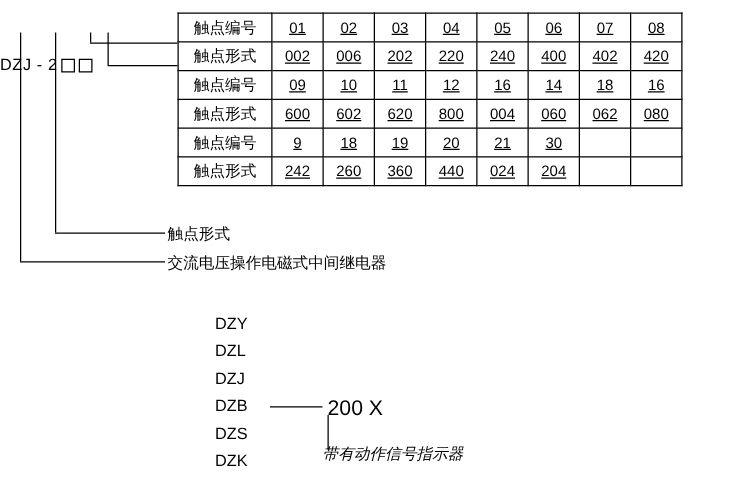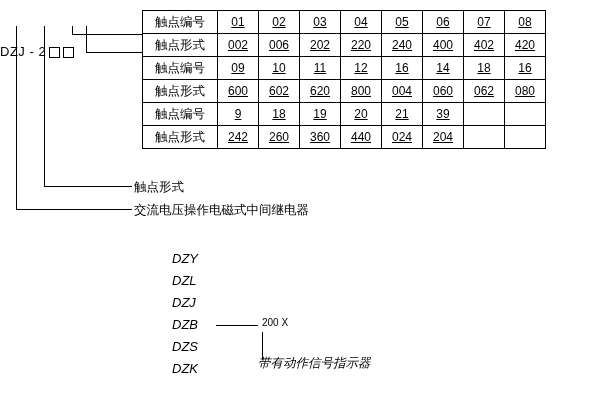--- a/index.html
+++ b/index.html
@@ -77,40 +77,39 @@
   #label-design { left: 134px; top: 179px; }
   #label-relay  { left: 134px; top: 202px; }
 
   
   #series-list {
     position: absolute;
     left: 172px;
     top: 248px;
     font-size: 13px;
     line-height: 22px;
-    font-style: italic;
   }
   #series-list .item {
     height: 22px;
     white-space: nowrap;
   }
 
   #series-line {
     position: absolute;
     left: 216px;
     top: 325px;
     width: 42px;
     height: 1px;
     background: #000;
   }
   #series-code {
     position: absolute;
     left: 262px;
     top: 317px;
-    font-size: 10px;
+    font-size: 17px;
     white-space: nowrap;
   }
   #indicator-stem {
     position: absolute;
     left: 262px;
     top: 332px;
     width: 1px;
     height: 28px;
     background: #000;
   }
@@ -190,21 +189,21 @@
       <td class="cell">062</td>
       <td class="cell">080</td>
     </tr>
     <tr>
       <td class="rowhead">触点编号</td>
       <td class="cell">9</td>
       <td class="cell">18</td>
       <td class="cell">19</td>
       <td class="cell">20</td>
       <td class="cell">21</td>
-      <td class="cell">39</td>
+      <td class="cell">30</td>
       <td class="cell"></td>
       <td class="cell"></td>
     </tr>
     <tr>
       <td class="rowhead">触点形式</td>
       <td class="cell">242</td>
       <td class="cell">260</td>
       <td class="cell">360</td>
       <td class="cell">440</td>
       <td class="cell">024</td>

